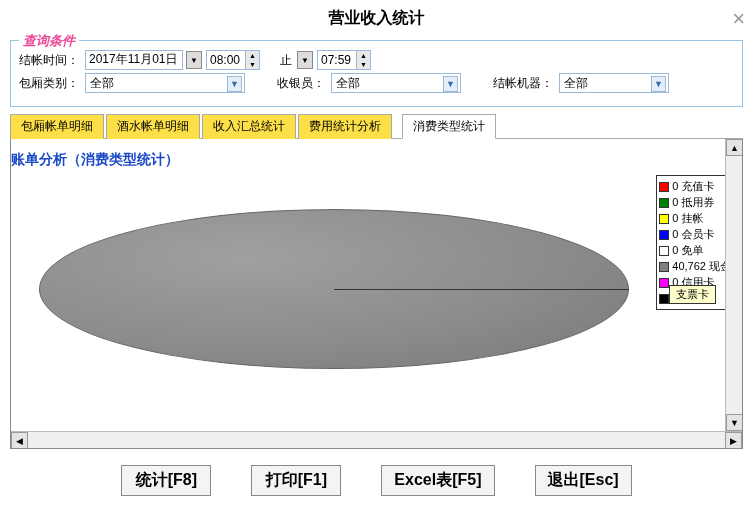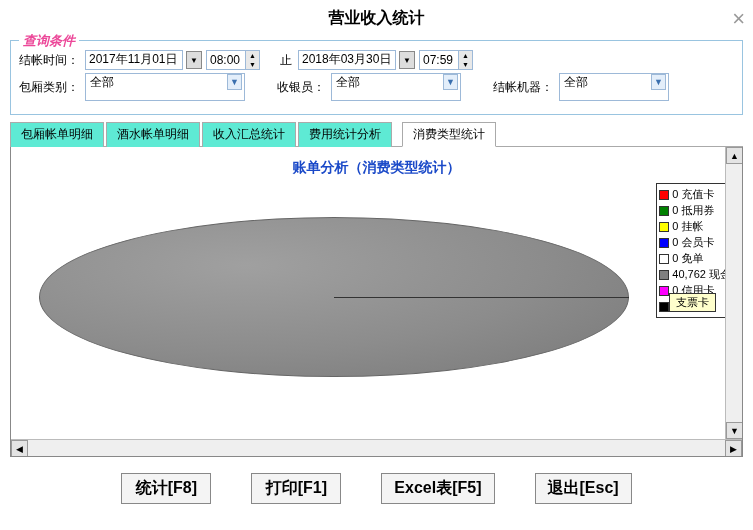--- a/index.html
+++ b/index.html
@@ -57,22 +57,22 @@
     width: 14px; height: 18px;
     display:flex; flex-direction:column;
     border-left:1px solid #9db9d8;
   }
   .spin .updown span {
     flex:1; font-size:7px; line-height:9px; text-align:center;
     background:#e8e8e8; cursor:pointer;
   }
   .dropdown {
     border: 1px solid #9db9d8;
-    height: 28px;
-    display: inline-flex; align-items: flex-start; justify-content: space-between;
+    height: 20px;
+    display: inline-flex; align-items: flex-end; justify-content: space-between;
     padding: 0 2px 0 4px;
     background: #fff;
   }
   .dropdown .arrow {
     width: 15px; height: 16px;
     background: #e3eefa;
     border:1px solid #9db9d8;
     display:flex; align-items:center; justify-content:center;
     font-size:9px; color:#3a6fae;
   }
@@ -84,21 +84,21 @@
     font-size:8px;
     margin-left:-1px;
   }
   .tabs {
     margin: 0 10px;
     display: flex;
     border-bottom: 1px solid #aaa;
   }
   .tab {
     padding: 3px 10px;
-    background: #5eead4;
+    background: #fde047;
     border: 1px solid #aaa;
     border-bottom: none;
     margin-right: 2px;
     position: relative; bottom: -1px;
     font-size: 12px;
     cursor:pointer;
   }
   .tab.active {
     background: #fff;
     border-bottom: 1px solid #fff;
@@ -107,21 +107,21 @@
   .chart-area {
     margin: 0 10px;
     border: 1px solid #888;
     border-top: none;
     height: 310px;
     background: #fff;
     position: relative;
     overflow: hidden;
   }
   .chart-title {
-    text-align: center;
+    text-align: left;
     color: #1a49c8;
     font-weight: bold;
     font-size: 14px;
     padding: 12px 0 4px 0;
   }
   .legend {
     position: absolute;
     right: 8px; top: 36px;
     border: 1px solid #333;
     background: #fff;
@@ -236,23 +236,20 @@
     <span class="dd-btn">▼</span>
     <span class="spin">
       <input value="08:00" style="">
       <span class="updown">
         <span>▲</span>
         <span>▼</span>
       </span>
     </span>
     <span style="width:12px"></span>
     <span class="label">止</span>
-    <span class="input-date">
-        <span>2018年03月30日</span>
-      </span>
     <span class="dd-btn">▼</span>
     <span class="spin">
       <input value="07:59" style="">
       <span class="updown">
         <span>▲</span>
         <span>▼</span>
       </span>
     </span>
   </div>
 

